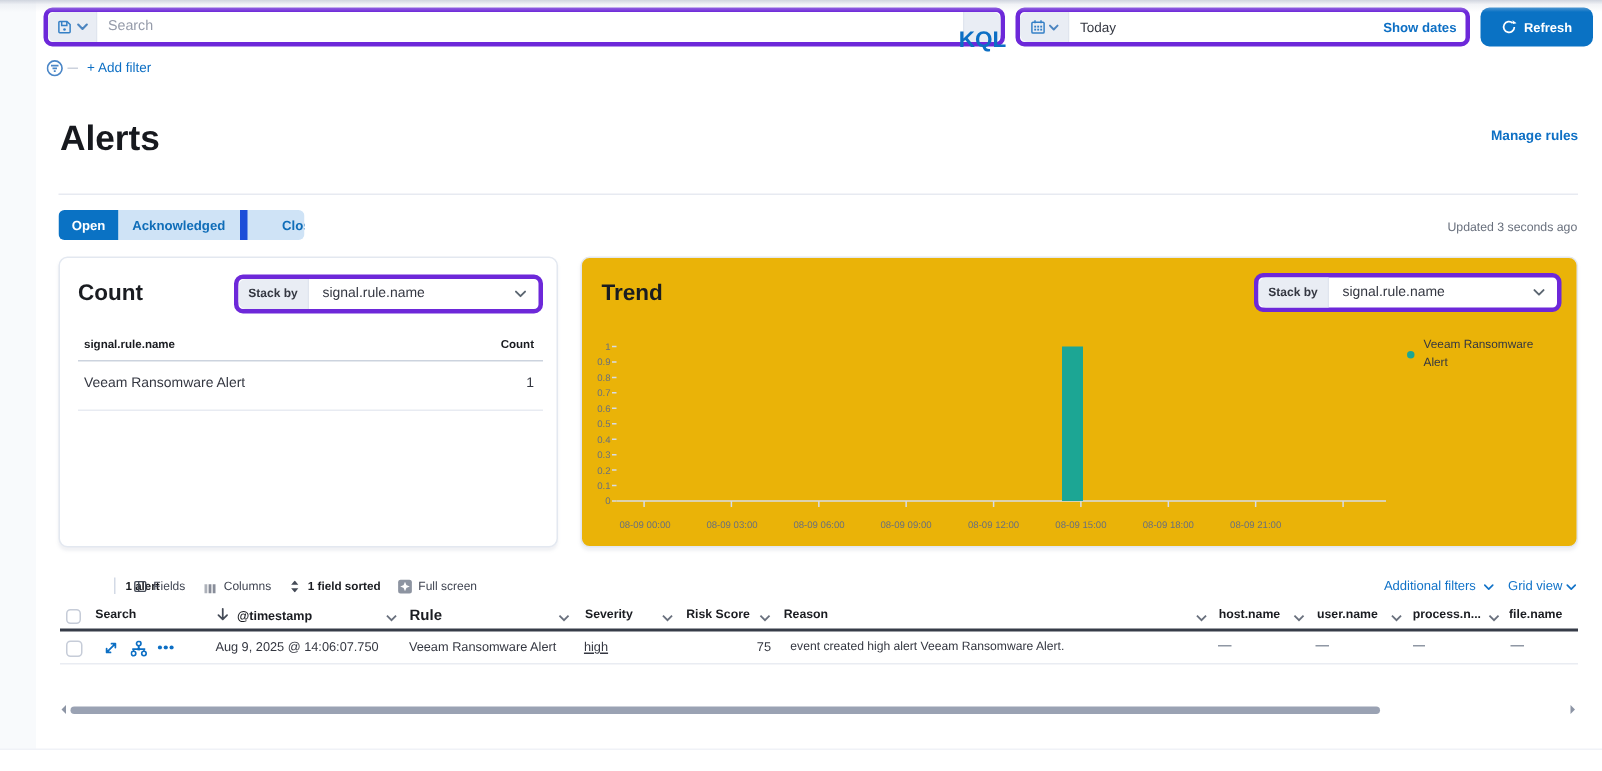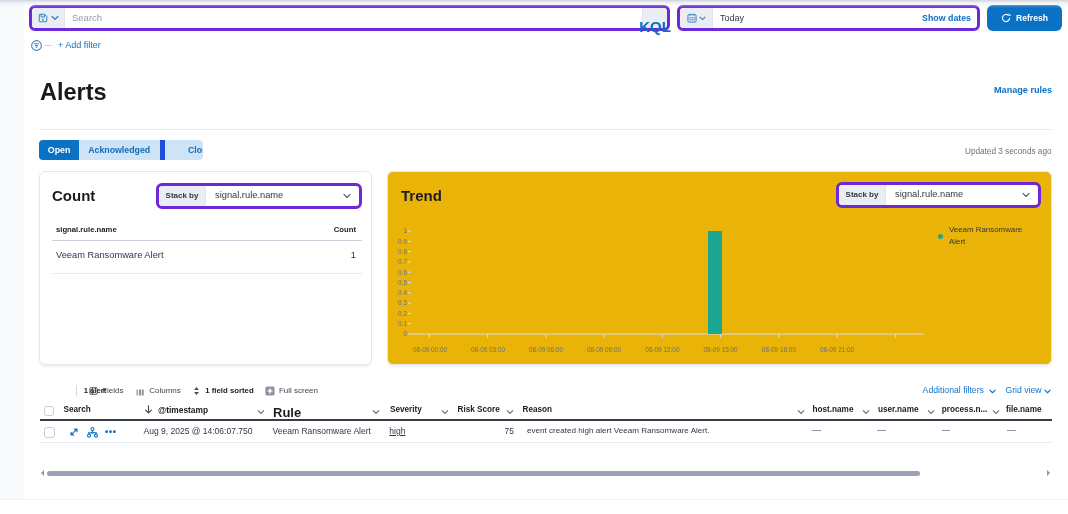--- a/index.html
+++ b/index.html
@@ -175,21 +175,21 @@
 <svg class="abs" style="left:1044px;top:388px;" width="7" height="7" viewBox="0 0 10 10" fill="none" stroke="#1273c8" stroke-width="1.6">
   <path d="M1.2 3 5 6.8 8.8 3" stroke-linecap="round" stroke-linejoin="round"></path>
 </svg>
 
 <div class="abs" style="left:43.5px;top:406px;width:10.5px;height:10px;border:1px solid #c6ccd8;border-radius:3px;background:#fff;"></div>
 <div class="abs hb" style="left:63.5px;top:406px;font-size:8.2px;font-weight:bold;color:#1a1c21;">Search</div>
 <svg class="abs" style="left:144px;top:405px;" width="9" height="9" viewBox="0 0 10 10" fill="none" stroke="#454b57" stroke-width="1.3" stroke-linecap="round" stroke-linejoin="round">
   <path d="M5 1v7.6M1.8 5.6 5 8.8 8.2 5.6"></path>
 </svg>
 <div class="abs hb" style="left:158px;top:405.9px;font-size:8.4px;font-weight:bold;color:#1a1c21;">@timestamp</div>
-<div class="abs hb" style="left:273px;top:406px;font-size:13px;font-weight:bold;color:#1a1c21;">Rule</div>
+<div class="abs hb" style="left:273px;top:406px;font-size:10px;font-weight:bold;color:#1a1c21;">Rule</div>
 <div class="abs hb" style="left:390px;top:406px;font-size:8.2px;font-weight:bold;color:#1a1c21;">Severity</div>
 <div class="abs hb" style="left:457.5px;top:406px;font-size:8.2px;font-weight:bold;color:#1a1c21;">Risk Score</div>
 <div class="abs hb" style="left:522.5px;top:406px;font-size:8.2px;font-weight:bold;color:#1a1c21;">Reason</div>
 <div class="abs hb" style="left:812.5px;top:406px;font-size:8.2px;font-weight:bold;color:#1a1c21;">host.name</div>
 <div class="abs hb" style="left:878px;top:406px;font-size:8.2px;font-weight:bold;color:#1a1c21;">user.name</div>
 <div class="abs hb" style="left:941.8px;top:406px;font-size:8.2px;font-weight:bold;color:#1a1c21;">process.n...</div>
 <div class="abs hb" style="left:1006px;top:406px;font-size:8.2px;font-weight:bold;color:#1a1c21;">file.name</div>
 <svg class="abs" style="left:257px;top:407.5px;" width="8" height="8" viewBox="0 0 10 10" fill="none" stroke="#69707d" stroke-width="1.5">
     <path d="M1.2 3 5 6.8 8.8 3"></path>
   </svg>

